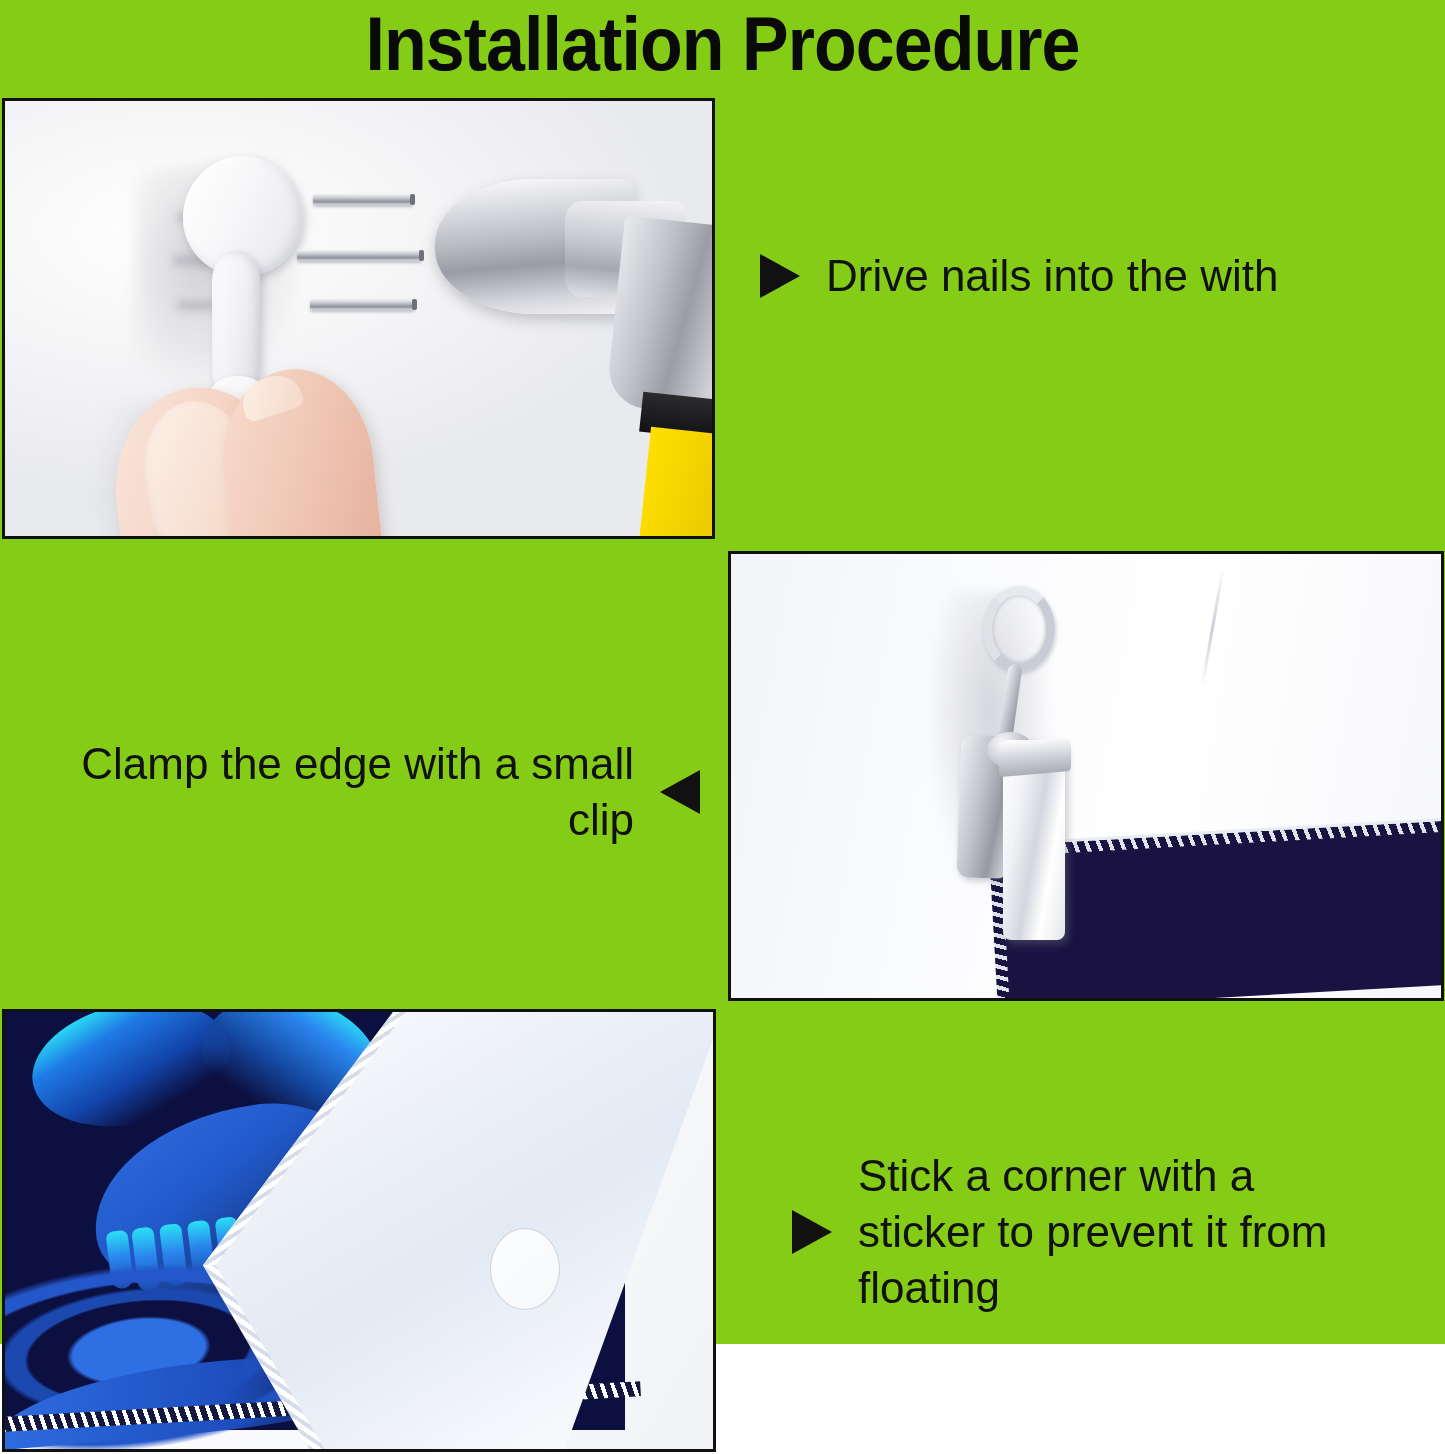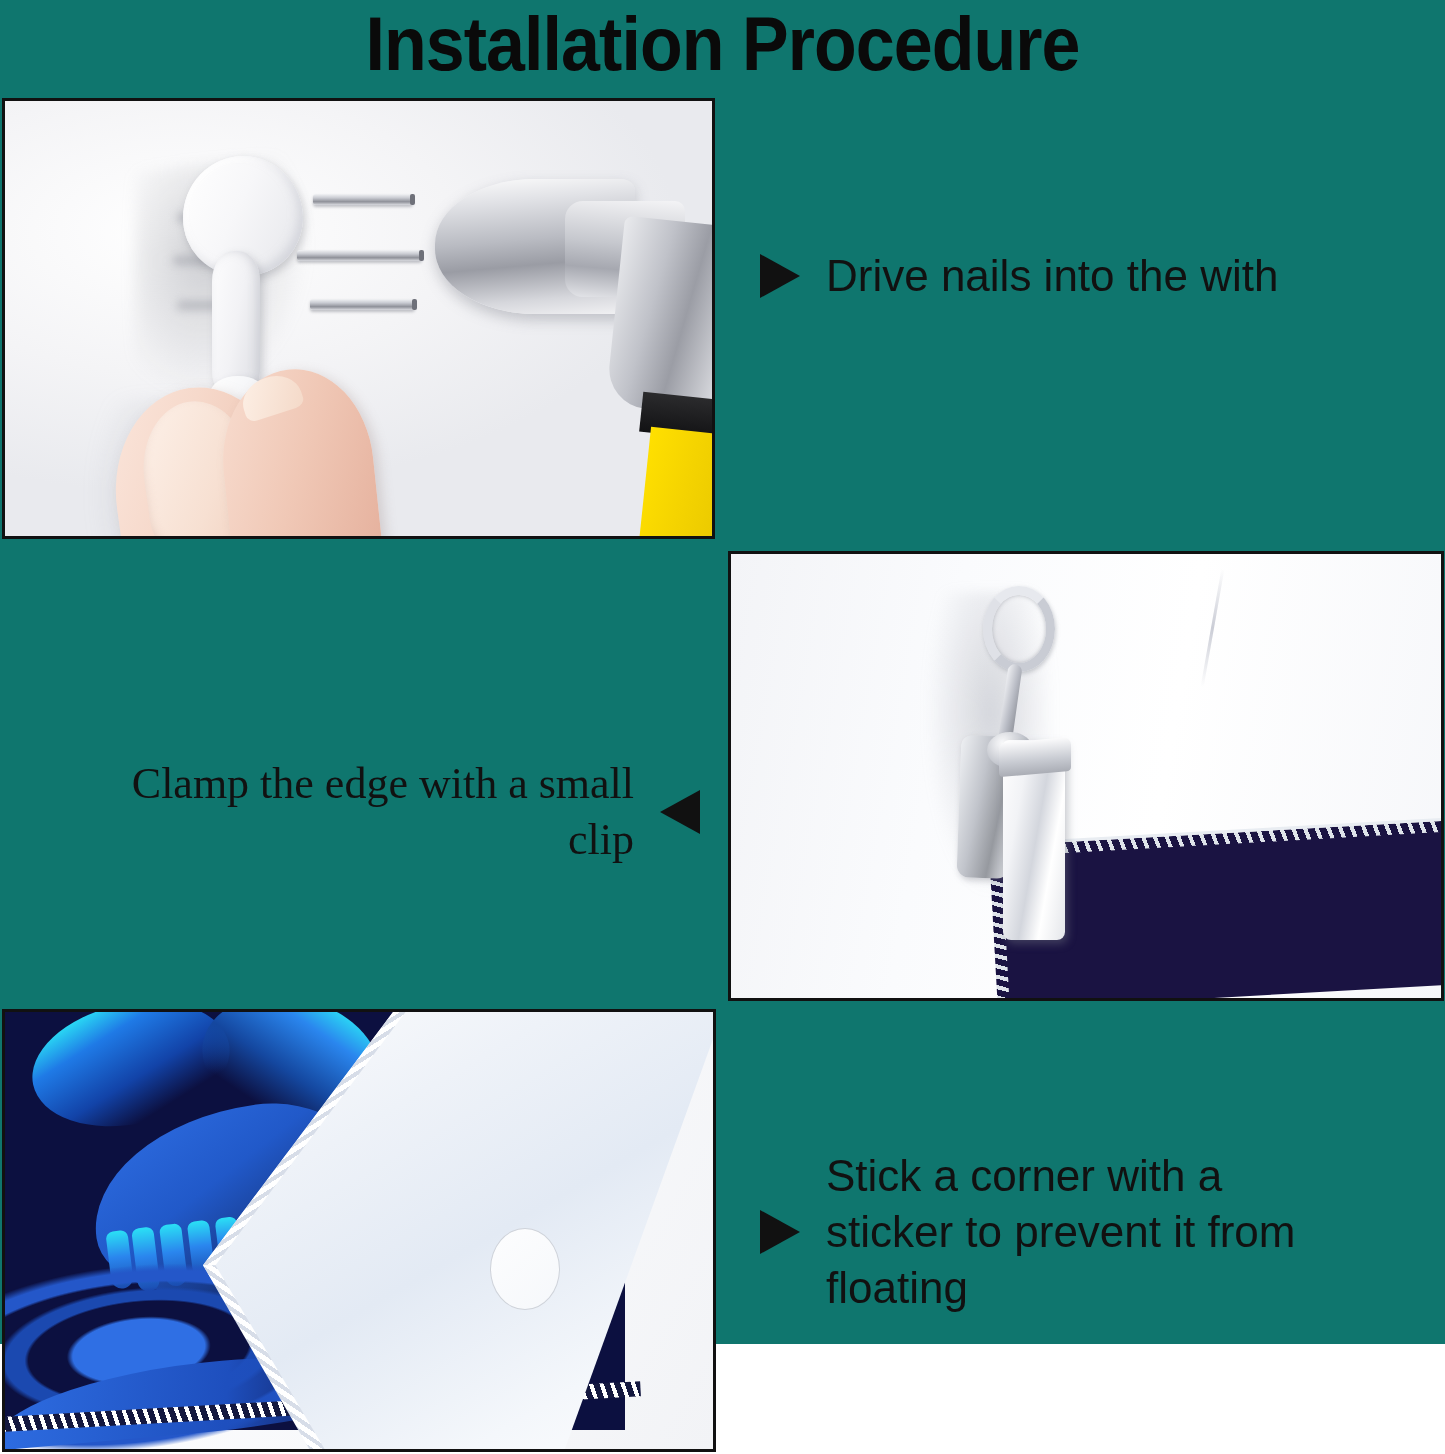--- a/index.html
+++ b/index.html
@@ -2,21 +2,21 @@
 <html><head>
 <meta charset="utf-8">
 <style>
   * { box-sizing: border-box; margin: 0; padding: 0; }
   html, body {
     width: 1445px; height: 1454px;
     background: #ffffff;
     font-family: "Liberation Sans", sans-serif;
     overflow: hidden;
   }
-  .page { position: relative; width: 1445px; height: 1344px; background: #0f766e; }
+  .page { position: relative; width: 1445px; height: 1344px; background: #84cc16; }
 
   
   .title {
     position: absolute; left: 0; top: 2px; width: 1445px;
     text-align: center;
     font-family: "Liberation Sans", sans-serif;
     font-weight: 700;
     font-size: 76px;
     line-height: 84px;
     letter-spacing: -1px;
@@ -307,24 +307,24 @@
     line-height: 56px;
     font-family: "Liberation Sans", sans-serif;
   }
   .tri { width: 0; height: 0; flex: 0 0 auto; }
   .tri-right { border-left: 40px solid #111; border-top: 22px solid transparent; border-bottom: 22px solid transparent; }
   .tri-left  { border-right: 40px solid #111; border-top: 22px solid transparent; border-bottom: 22px solid transparent; }
 
   #caption-1 { left: 760px; top: 248px; width: 560px; }
   #caption-1 .txt { text-align: left; }
 
-  #caption-2 { left: 60px; top: 756px; width: 640px; justify-content: flex-end; font-family: Liberation Serif, serif; }
+  #caption-2 { left: 60px; top: 736px; width: 640px; justify-content: flex-end; }
   #caption-2 .txt { text-align: right; }
 
-  #caption-3 { left: 760px; top: 1148px; width: 600px; }
+  #caption-3 { left: 792px; top: 1148px; width: 600px; }
   #caption-3 .txt { text-align: left; }
 </style>
 </head>
 <body>
 
 <div class="page">
 
   <div class="title">Installation Procedure</div>
 
   <div class="photo" id="photo-hammer">

